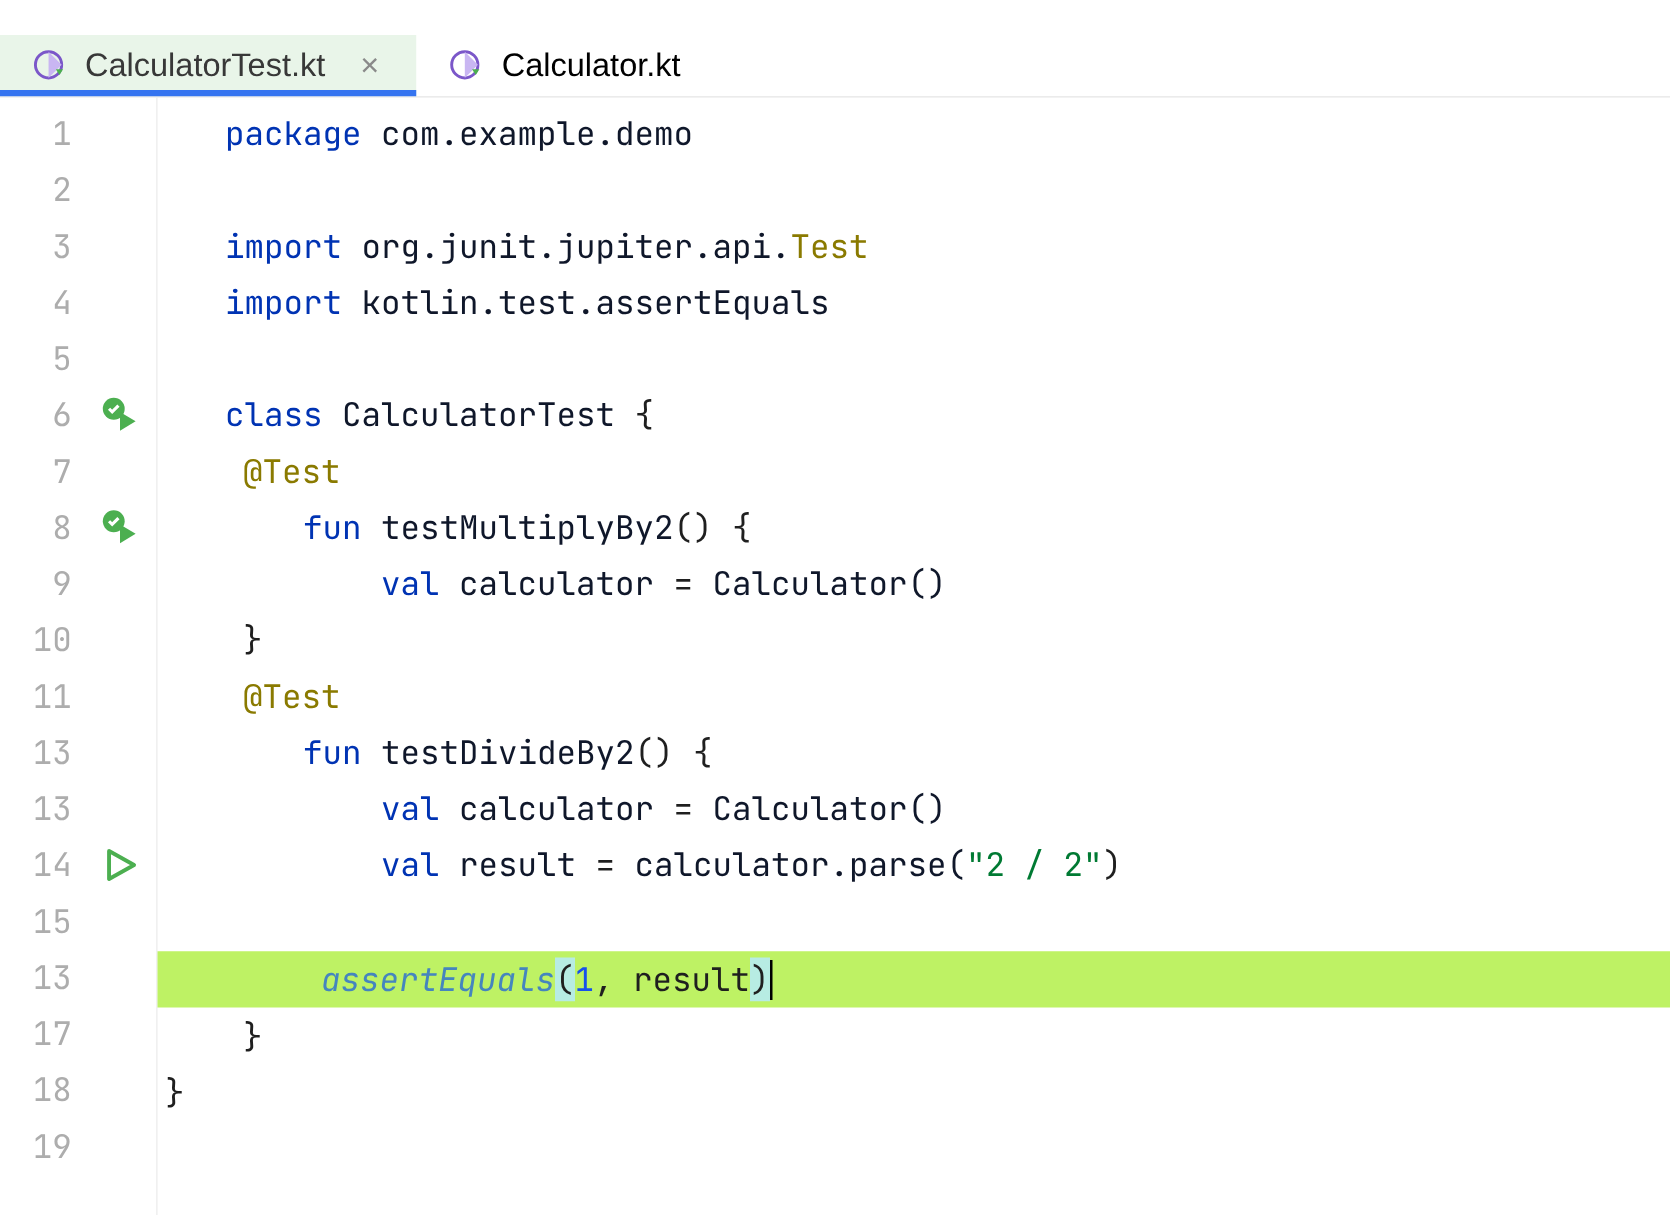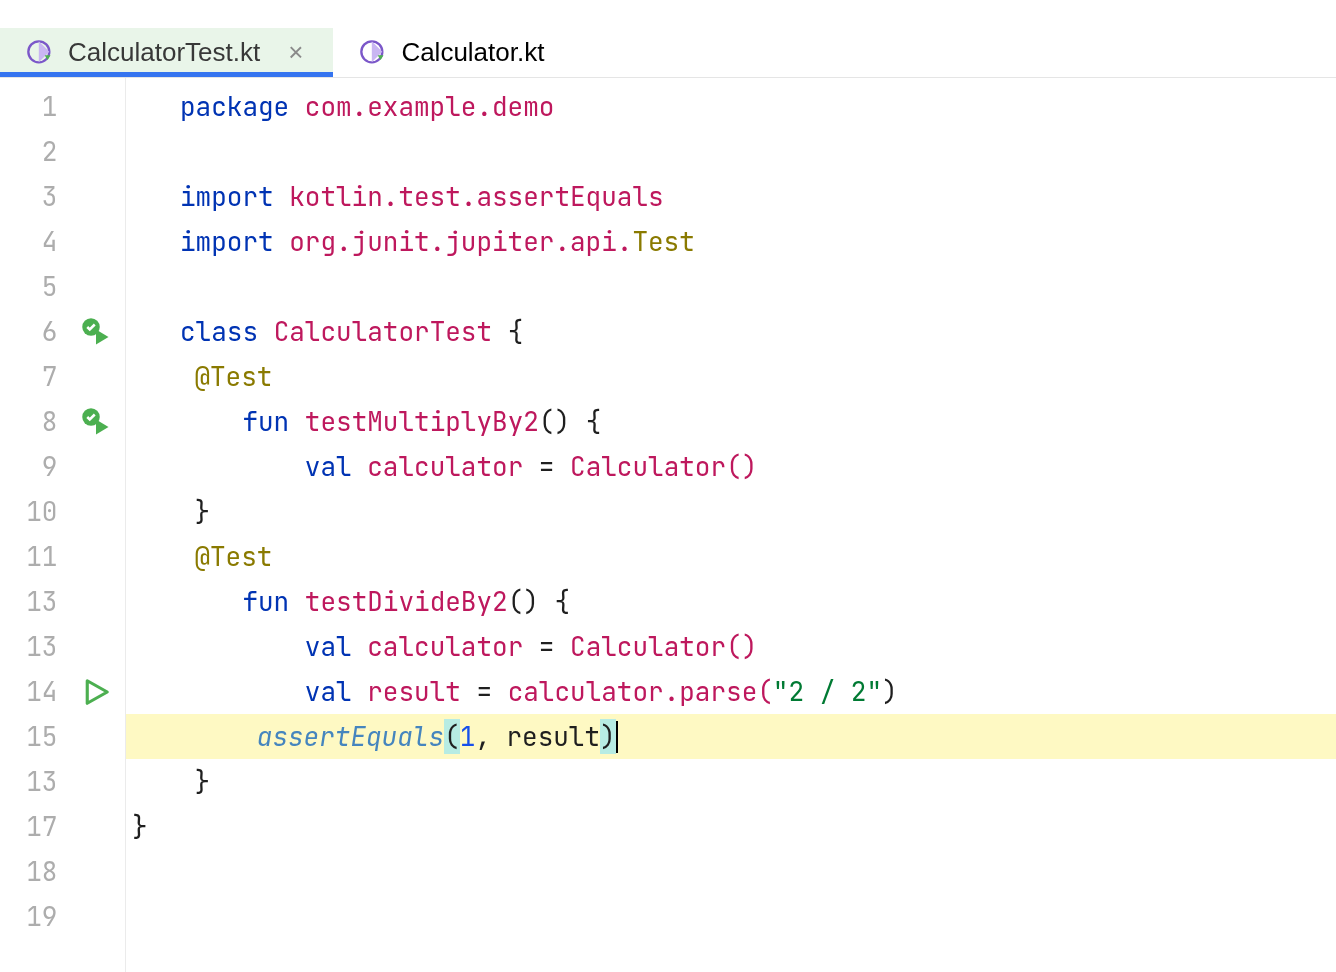--- a/index.html
+++ b/index.html
@@ -95,24 +95,25 @@
     line-height: 45px;
     position: relative;
   }
   .line {
     height: 45px;
     white-space: pre;
     padding-left: 6px;
     position: relative;
   }
   .line.highlight {
-    background: #fef9c3;
+    background: #bef264;
+    margin-top: 47px;
   }
   .kw   { color: #0033b3; margin-left: 48px; }      
-  .id   { color: #be185d; }
+  .id   { color: #0f172a; }
   .ann  { color: #8a7a00; }      
   .fn   { color: #4585be; font-style: italic; } 
   .impT { color: #8a7a00; }      
   .num  { color: #1750eb; }
   .str  { color: #007a33; }
   .pun  { color: #1f1f1f; }
   .hint {
     background: #eeeeee;
     color: #888888;
     border-radius: 6px;
@@ -220,22 +221,22 @@
         <div class="marker"></div>
         <div class="marker"></div>
         <div class="marker"></div>
         <div class="marker"></div>
       </div>
   </div>
   <div class="code" id="code">
 
     <div class="line"><span class="kw">package</span><span> </span><span class="id">com.example.demo</span></div>
     <div class="line"></div>
+    <div class="line"><span class="kw">import</span><span> </span><span class="id">org.junit.jupiter.api.</span><span class="impT">Test</span></div>
     <div class="line"><span class="kw">import</span><span> </span><span class="id">kotlin.test.assertEquals</span></div>
-    <div class="line"><span class="kw">import</span><span> </span><span class="id">org.junit.jupiter.api.</span><span class="impT">Test</span></div>
     <div class="line"></div>
     <div class="line"><span class="kw">class</span><span> </span><span class="id">CalculatorTest</span><span> </span><span class="pun">{</span></div>
     <div class="line"><span>    </span><span class="ann">@Test</span></div>
     <div class="line"><span>    </span><span class="kw">fun</span><span> </span><span class="id">testMultiplyBy2</span><span class="pun">()</span><span class="pun"> {</span></div>
     <div class="line"><span>        </span><span class="kw">val</span><span> </span><span class="id">calculator</span><span class="pun"> = </span><span class="id">Calculator()</span></div>
     <div class="line"><span>    </span><span class="pun">}</span></div>
     <div class="line"><span>    </span><span class="ann">@Test</span></div>
     <div class="line"><span>    </span><span class="kw">fun</span><span> </span><span class="id">testDivideBy2</span><span class="pun">()</span><span class="pun"> {</span></div>
     <div class="line"><span>        </span><span class="kw">val</span><span> </span><span class="id">calculator</span><span class="pun"> = </span><span class="id">Calculator()</span></div>
     <div class="line"><span>        </span><span class="kw">val</span><span> </span><span class="id">result</span><span class="pun"> = </span><span class="id">calculator.parse(</span><span class="str">"2 / 2"</span><span class="pun">)</span></div>

